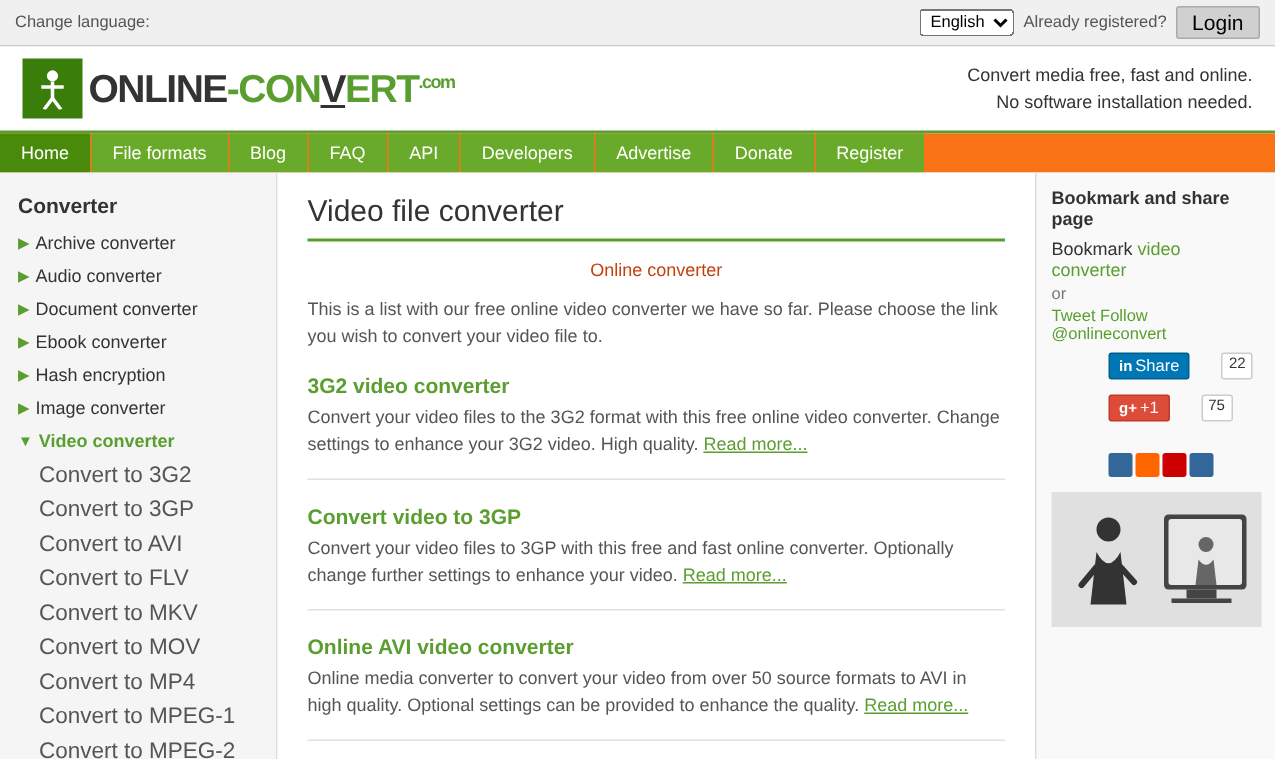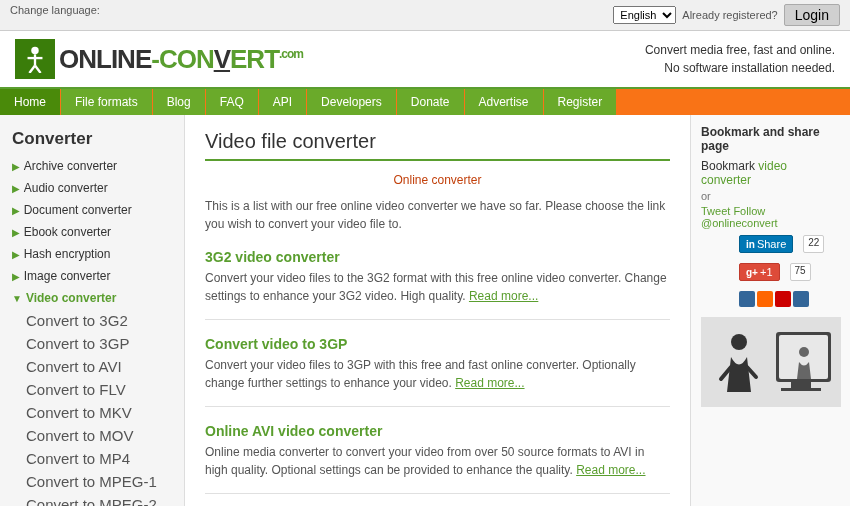--- a/index.html
+++ b/index.html
@@ -1,19 +1,19 @@
 <!DOCTYPE html>
 <html><head>
   <meta charset="utf-8">
   <style>
     * { margin: 0; padding: 0; box-sizing: border-box; }
     body { font-family: Arial, sans-serif; font-size: 12px; background: #e8e8e8; color: #333; width: 850px; overflow-x: hidden; }
 
     
-    .top-bar { background: #f0f0f0; border-bottom: 1px solid #ccc; display: flex; justify-content: space-between; align-items: flex-start; padding: 4px 10px; font-size: 11px; }
+    .top-bar { background: #f0f0f0; border-bottom: 1px solid #ccc; display: flex; justify-content: space-between; align-items: center; padding: 4px 10px; font-size: 11px; }
     .top-bar-left { color: #555; }
     .top-bar-right { display: flex; align-items: center; gap: 6px; }
     .top-bar-right select { font-size: 11px; padding: 1px 2px; }
     .top-bar-right .already { color: #555; }
     .login-btn { background: #d0d0d0; border: 1px solid #aaa; padding: 2px 10px; font-size: 14px; cursor: pointer; border-radius: 2px; }
 
     
     .header { background: #fff; display: flex; align-items: center; justify-content: space-between; padding: 8px 15px; border-bottom: 2px solid #5a9e2f; }
     .logo { display: flex; align-items: center; gap: 4px; }
     .logo-icon { width: 40px; height: 40px; background: #3a7d0a; display: flex; align-items: center; justify-content: center; }
@@ -26,21 +26,21 @@
     
     .nav { background: #f97316; display: flex; gap: 1px; padding: 0; }
     .nav-item { padding: 6px 14px; color: white; font-size: 12px; cursor: pointer; background: #6aaa2a; }
     .nav-item.active { background: #4a8a0a; }
 
     
     .main { display: flex; gap: 0; }
 
     
     .sidebar { width: 185px; min-width: 185px; background: #f5f5f5; border-right: 1px solid #ddd; padding: 10px 0; }
-    .sidebar-title { font-weight: bold; font-size: 17px; padding: 4px 12px 6px; color: #333; }
+    .sidebar-title { font-weight: bold; font-size: 14px; padding: 4px 12px 6px; color: #333; }
     .sidebar-category { display: flex; align-items: center; gap: 4px; padding: 4px 12px; cursor: pointer; color: #333; font-size: 12px; }
     .sidebar-category.open { }
     .arrow { color: #5a9e2f; font-size: 10px; }
     .sidebar-subitem { padding: 3px 12px 3px 26px; font-size: 15px; cursor: pointer; color: #555; }
 
     
     .content { flex: 1; background: #fff; padding: 15px 20px; min-height: 400px; }
     .content h1 { font-size: 20px; color: #333; font-weight: normal; margin-bottom: 6px; }
     .content-divider { height: 2px; background: #5a9e2f; margin-bottom: 12px; }
     .online-converter-label { text-align: center; color: #c2410c; font-size: 12px; margin-bottom: 10px; }
@@ -52,21 +52,21 @@
     .converter-item p { font-size: 12px; color: #555; line-height: 1.5; }
     .converter-item p a { color: #5a9e2f; }
 
     
     .right-panel { width: 160px; min-width: 160px; padding: 10px; background: #f9f9f9; border-left: 1px solid #ddd; }
     .bookmark-title { font-size: 12px; color: #333; font-weight: bold; margin-bottom: 6px; }
     .bookmark-link { color: #5a9e2f; font-size: 12px; text-decoration: none; }
     .bookmark-or { font-size: 11px; color: #777; margin: 3px 0; }
     .tweet-line { font-size: 11px; color: #555; margin-bottom: 6px; }
     .tweet-line span { color: #5a9e2f; }
-    .social-buttons { display: flex; flex-wrap: wrap; gap: 10px; margin-bottom: 10px; padding-left: 38px; }
+    .social-buttons { display: flex; flex-wrap: wrap; gap: 21px; margin-bottom: 10px; padding-left: 38px; }
     .social-btn { display: flex; align-items: center; gap: 2px; padding: 2px 6px; border: 1px solid #ccc; font-size: 11px; border-radius: 2px; cursor: pointer; background: #f0f0f0; }
     .social-btn.linkedin { background: #0077b5; color: white; border-color: #005f8e; }
     .social-btn.gplus { background: #dd4b39; color: white; border-color: #c0392b; }
     .social-count { background: #fff; border: 1px solid #ccc; padding: 1px 4px; font-size: 10px; color: #333; border-radius: 2px; }
 
     
     .silhouette-img { width: 140px; height: 90px; margin-top: 10px; background: #e0e0e0; position: relative; overflow: hidden; }
   </style>
 </head>
 <body>
@@ -103,22 +103,22 @@
   </div>
 </div>
 
 <div class="nav">
   <div class="nav-item active">Home</div>
   <div class="nav-item">File formats</div>
   <div class="nav-item">Blog</div>
   <div class="nav-item">FAQ</div>
   <div class="nav-item">API</div>
   <div class="nav-item">Developers</div>
+  <div class="nav-item">Advertise</div>
   <div class="nav-item">Donate</div>
-  <div class="nav-item">Advertise</div>
   <div class="nav-item">Register</div>
 </div>
 
 <div class="main">
 
   <div class="sidebar">
     <div class="sidebar-title">Converter</div>
 
     <div class="sidebar-category">
       <span class="arrow">▶</span>

